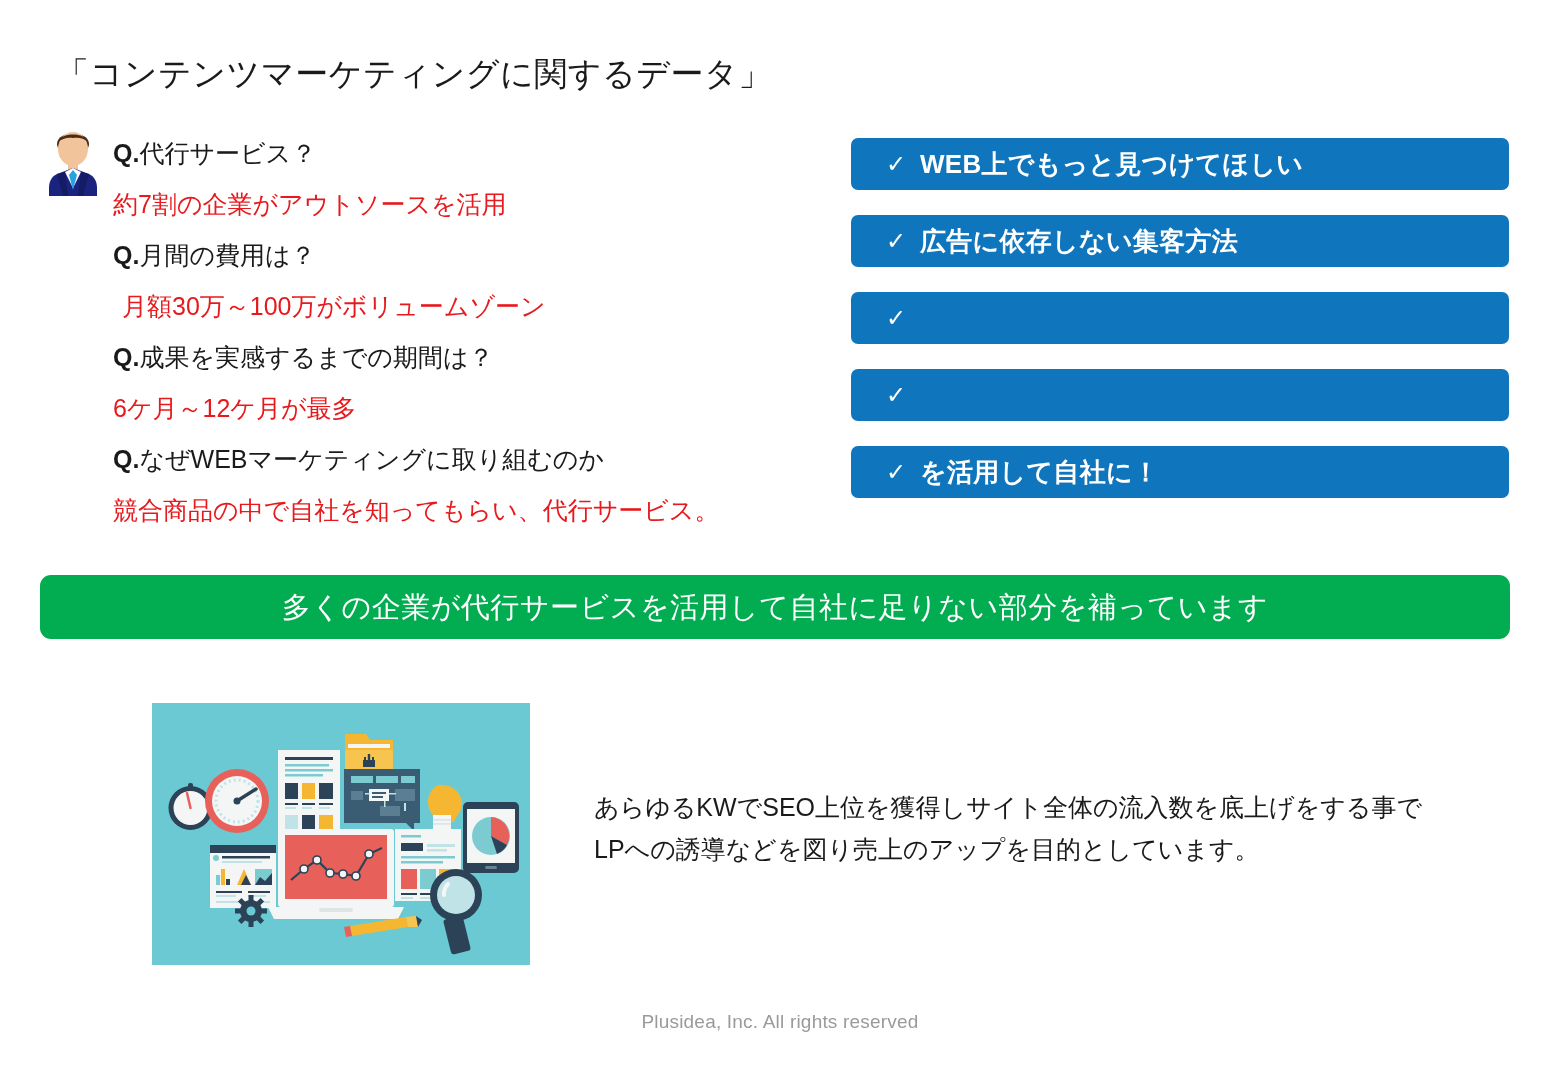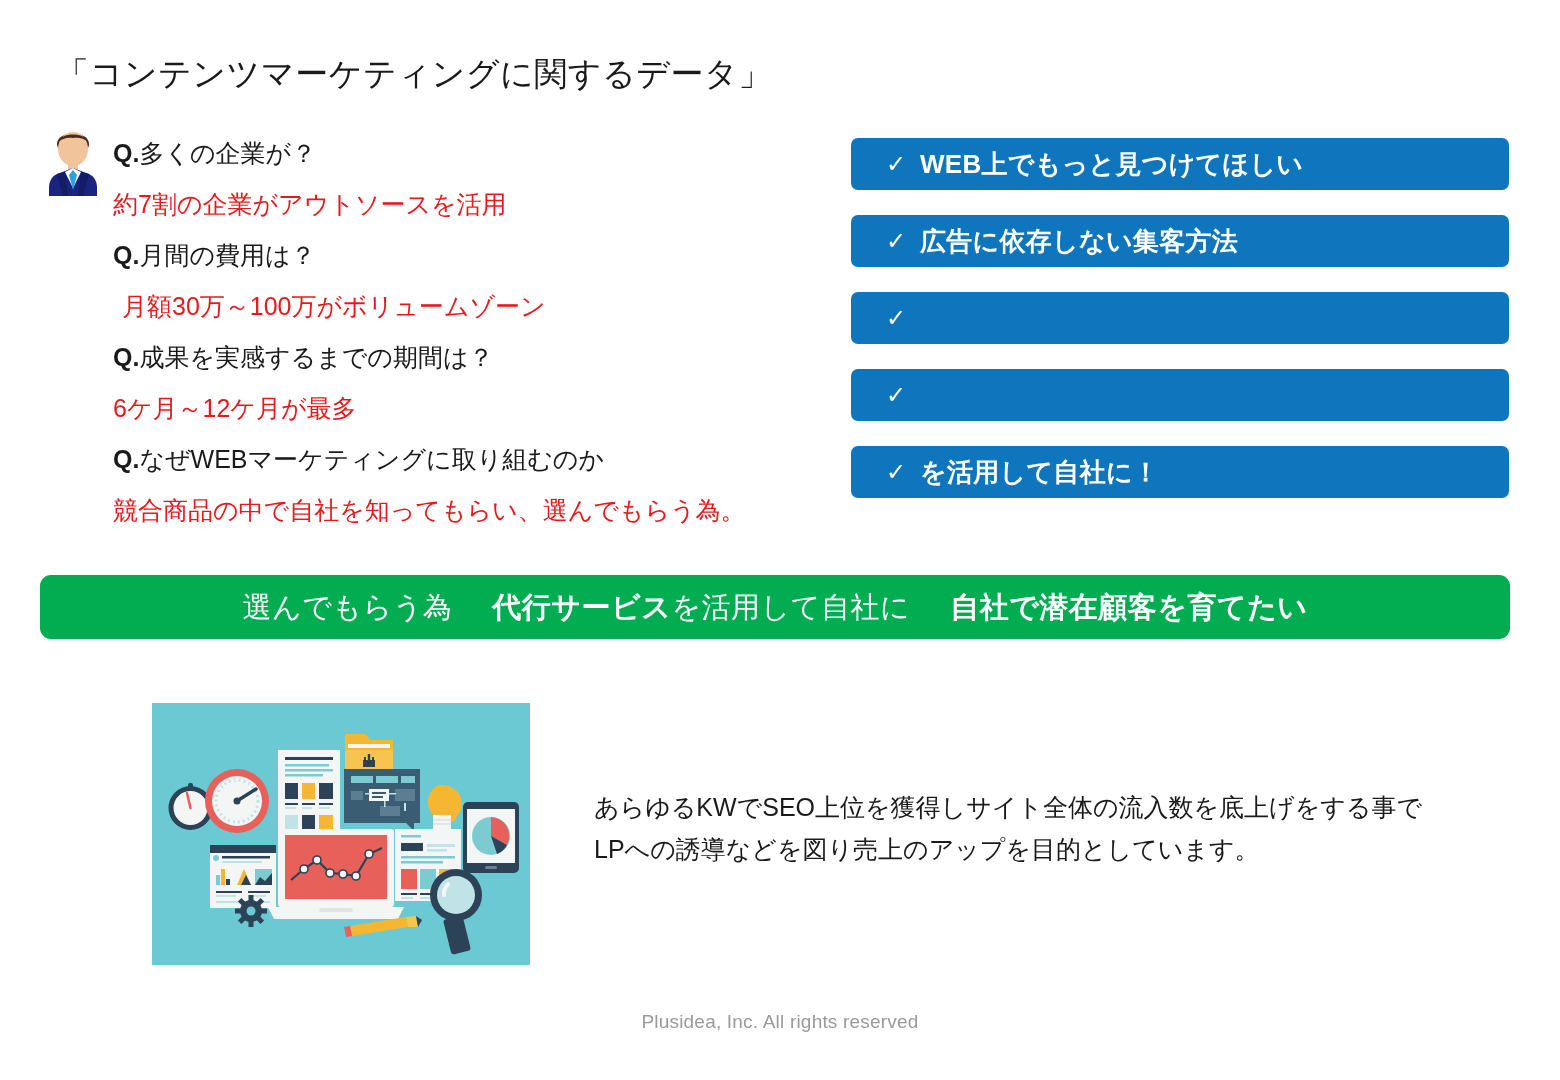--- a/index.html
+++ b/index.html
@@ -116,21 +116,21 @@
     justify-content: center;
   }
   #green-banner-text {
     color: #ffffff;
     font-size: 29px;
     line-height: 34px;
     letter-spacing: 0.5px;
     white-space: nowrap;
     font-weight: 400;
   }
-  #green-banner-text .bold-inline { font-weight: 700; margin-left: 40px; }
+  #green-banner-text .bold-inline { font-weight: 400; }
 
   
   #illustration {
     position: absolute;
     left: 152px;
     top: 703px;
     width: 378px;
     height: 262px;
     background: #6ac9d2;
     overflow: hidden;
@@ -185,38 +185,38 @@
       <path d="M33 50 L29 55 L33 70 L37 55 Z" fill="#29a3dd"></path>
 
       <path d="M25 52 L17 54 L23 76 L28 76 Z" fill="#141c66"></path>
       <path d="M41 52 L49 54 L43 76 L38 76 Z" fill="#141c66"></path>
     </svg>
   </div>
 
   <div id="qa-list">
 
     <div class="qa-line question">
-      <span class="q-prefix">Q.</span><span>多くの企業が？</span>
+      <span class="q-prefix">Q.</span><span>代行サービス？</span>
     </div>
     <div class="qa-line answer">約7割の企業がアウトソースを活用</div>
 
     <div class="qa-line question">
       <span class="q-prefix">Q.</span><span>月間の費用は？</span>
     </div>
     <div class="qa-line answer indent">月額30万～100万がボリュームゾーン</div>
 
     <div class="qa-line question">
       <span class="q-prefix">Q.</span><span>成果を実感するまでの期間は？</span>
     </div>
     <div class="qa-line answer">6ケ月～12ケ月が最多</div>
 
     <div class="qa-line question">
       <span class="q-prefix">Q.</span><span>なぜWEBマーケティングに取り組むのか</span>
     </div>
-    <div class="qa-line answer">競合商品の中で自社を知ってもらい、選んでもらう為。</div>
+    <div class="qa-line answer">競合商品の中で自社を知ってもらい、代行サービス。</div>
   </div>
 
   <div id="checklist">
     <div class="check-bar">
       <span class="check-mark">✓</span>
       <span class="check-label">WEB上でもっと見つけてほしい</span>
     </div>
     <div class="check-bar">
       <span class="check-mark">✓</span>
       <span class="check-label">広告に依存しない集客方法</span>
@@ -228,21 +228,21 @@
       <span class="check-mark">✓</span>
     </div>
     <div class="check-bar">
       <span class="check-mark">✓</span>
       <span class="check-label">を活用して自社に！</span>
     </div>
   </div>
 
   <div id="green-banner">
     <div id="green-banner-text">
-      <span>選んでもらう為</span><span class="bold-inline">代行サービス</span><span>を活用して自社に</span><span class="bold-inline">自社で潜在顧客を育てたい</span>
+      <span>多くの企業が</span><span class="bold-inline">代行サービス</span><span>を活用して自社に</span><span class="bold-inline">足りない部分を補っています</span>
     </div>
   </div>
 
   <div id="illustration">
     <svg width="378" height="262" viewBox="0 0 378 262" xmlns="http://www.w3.org/2000/svg">
       <rect x="0" y="0" width="378" height="262" fill="#6ac9d2"></rect>
 
       <g>
         <rect x="36" y="80" width="5" height="7" rx="2" fill="#2b4257"></rect>
         <circle cx="38.5" cy="105" r="22" fill="#2b4257"></circle>

